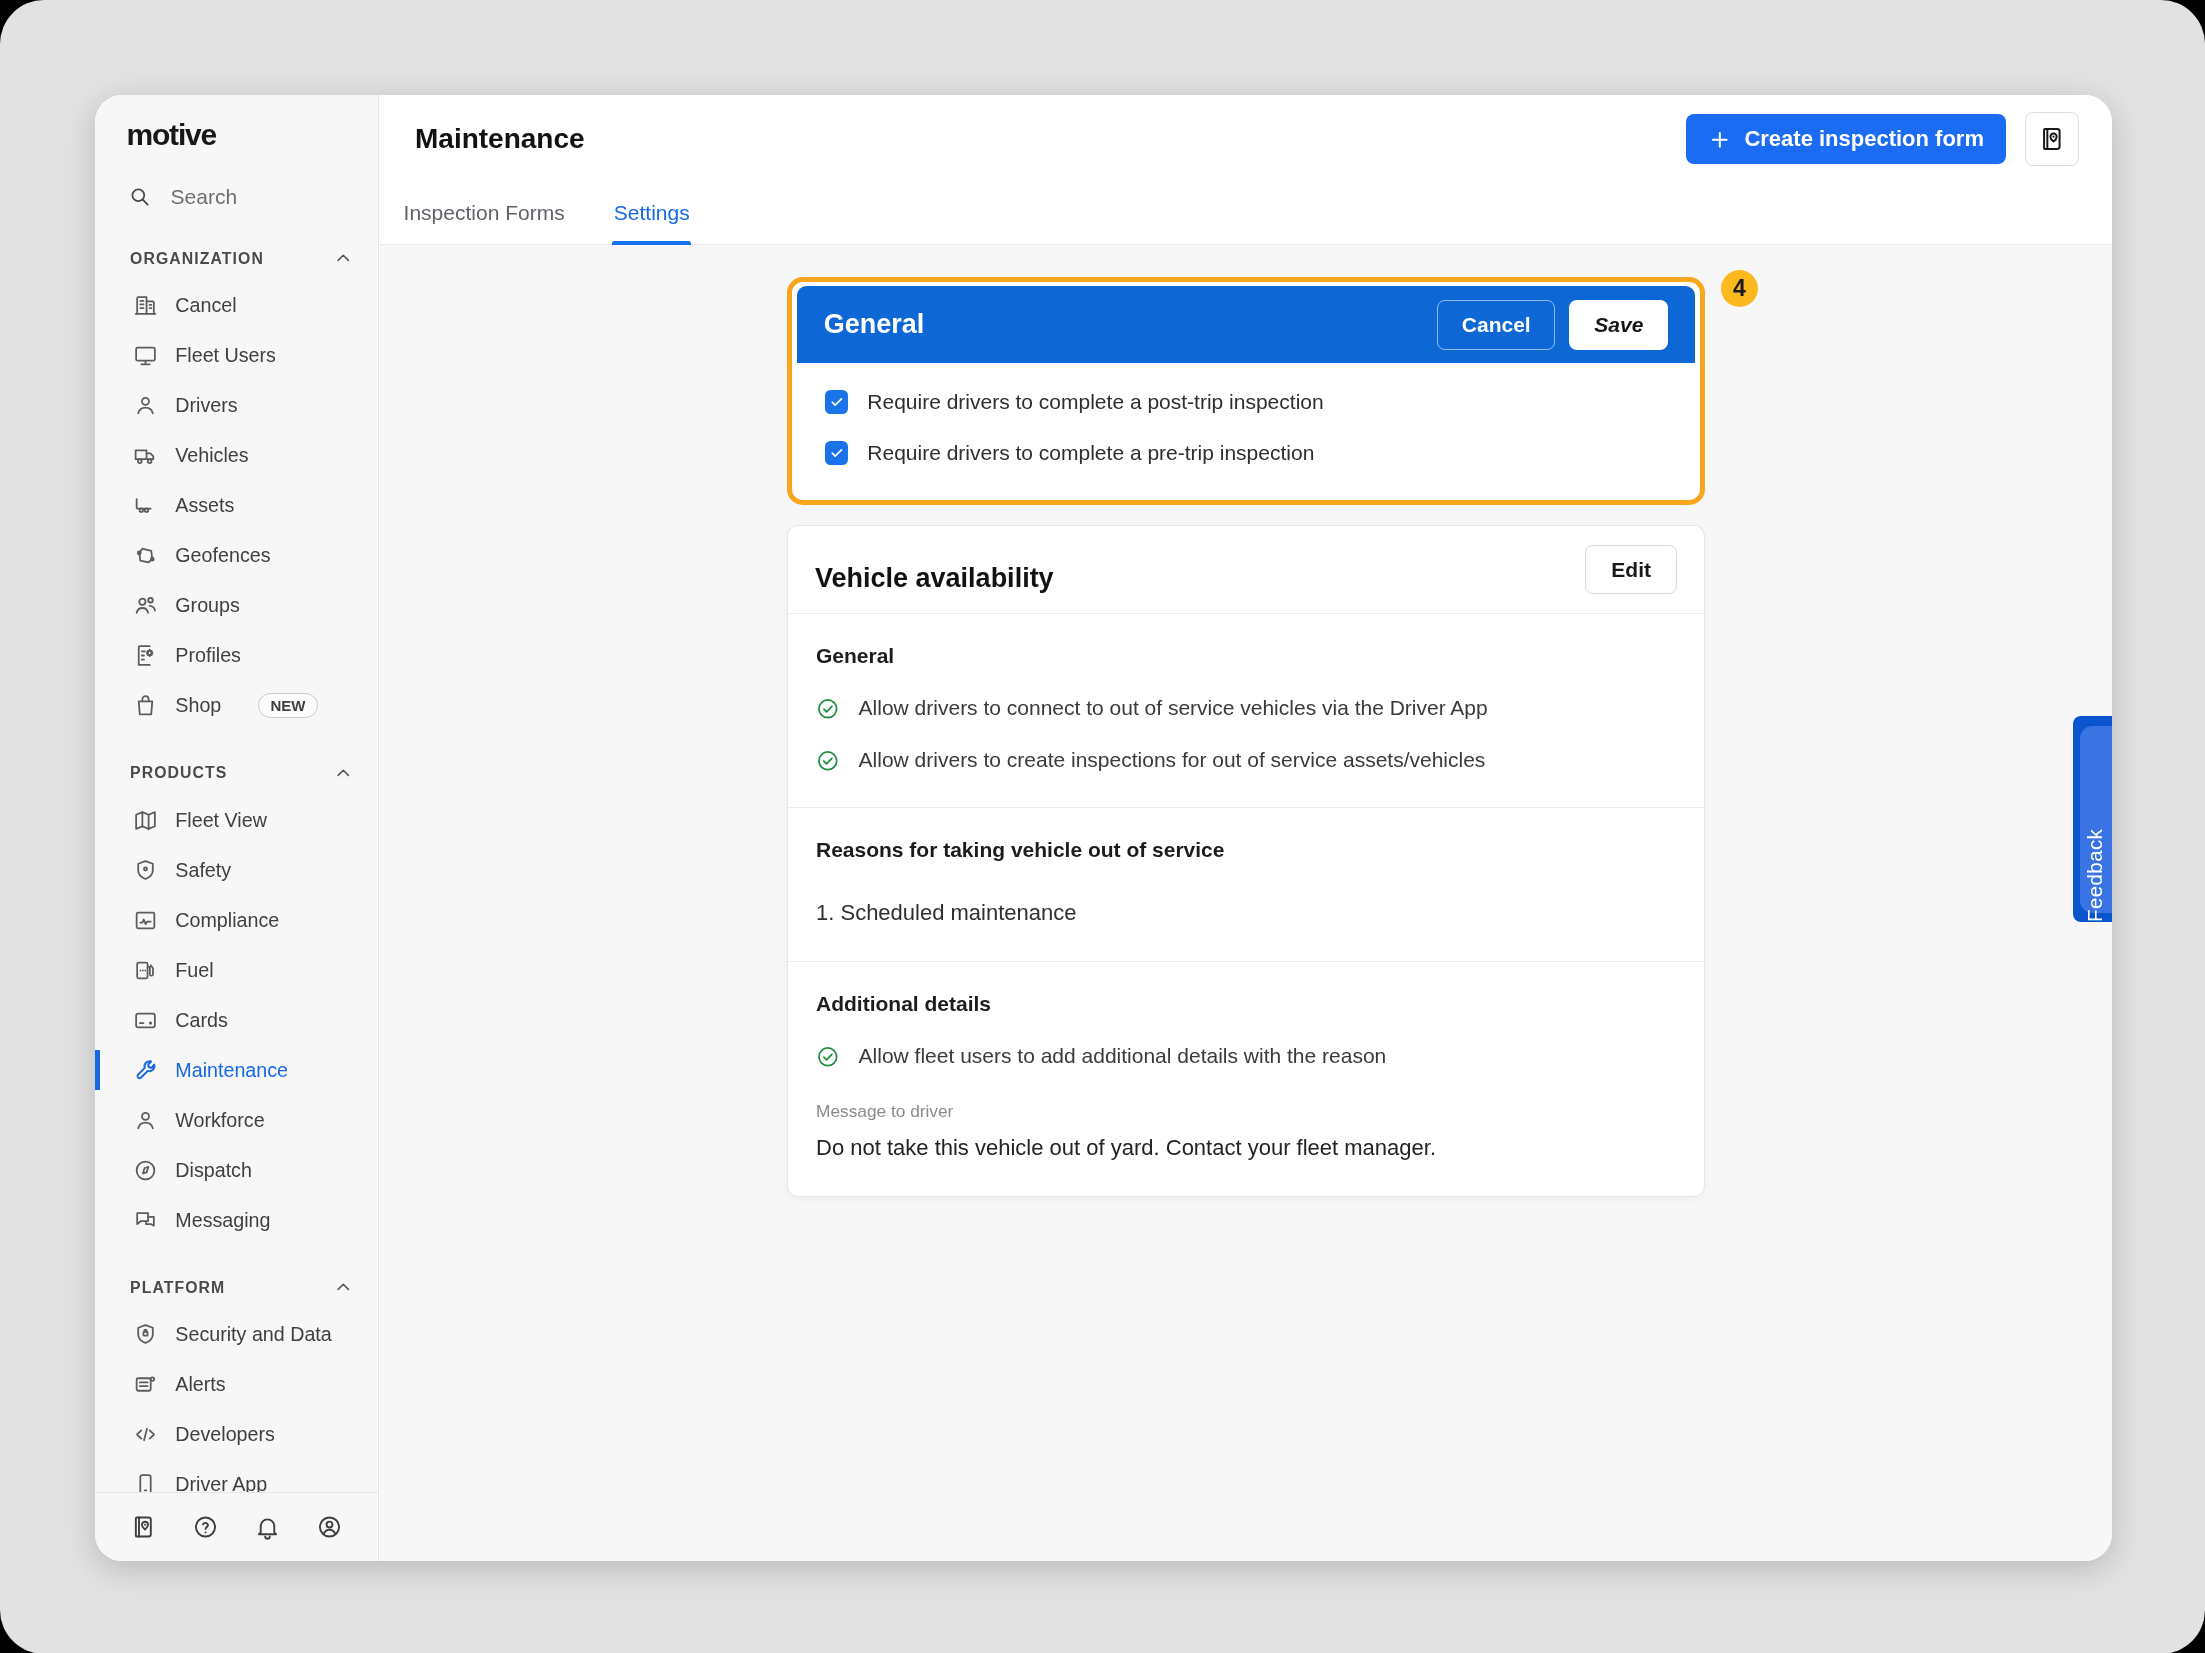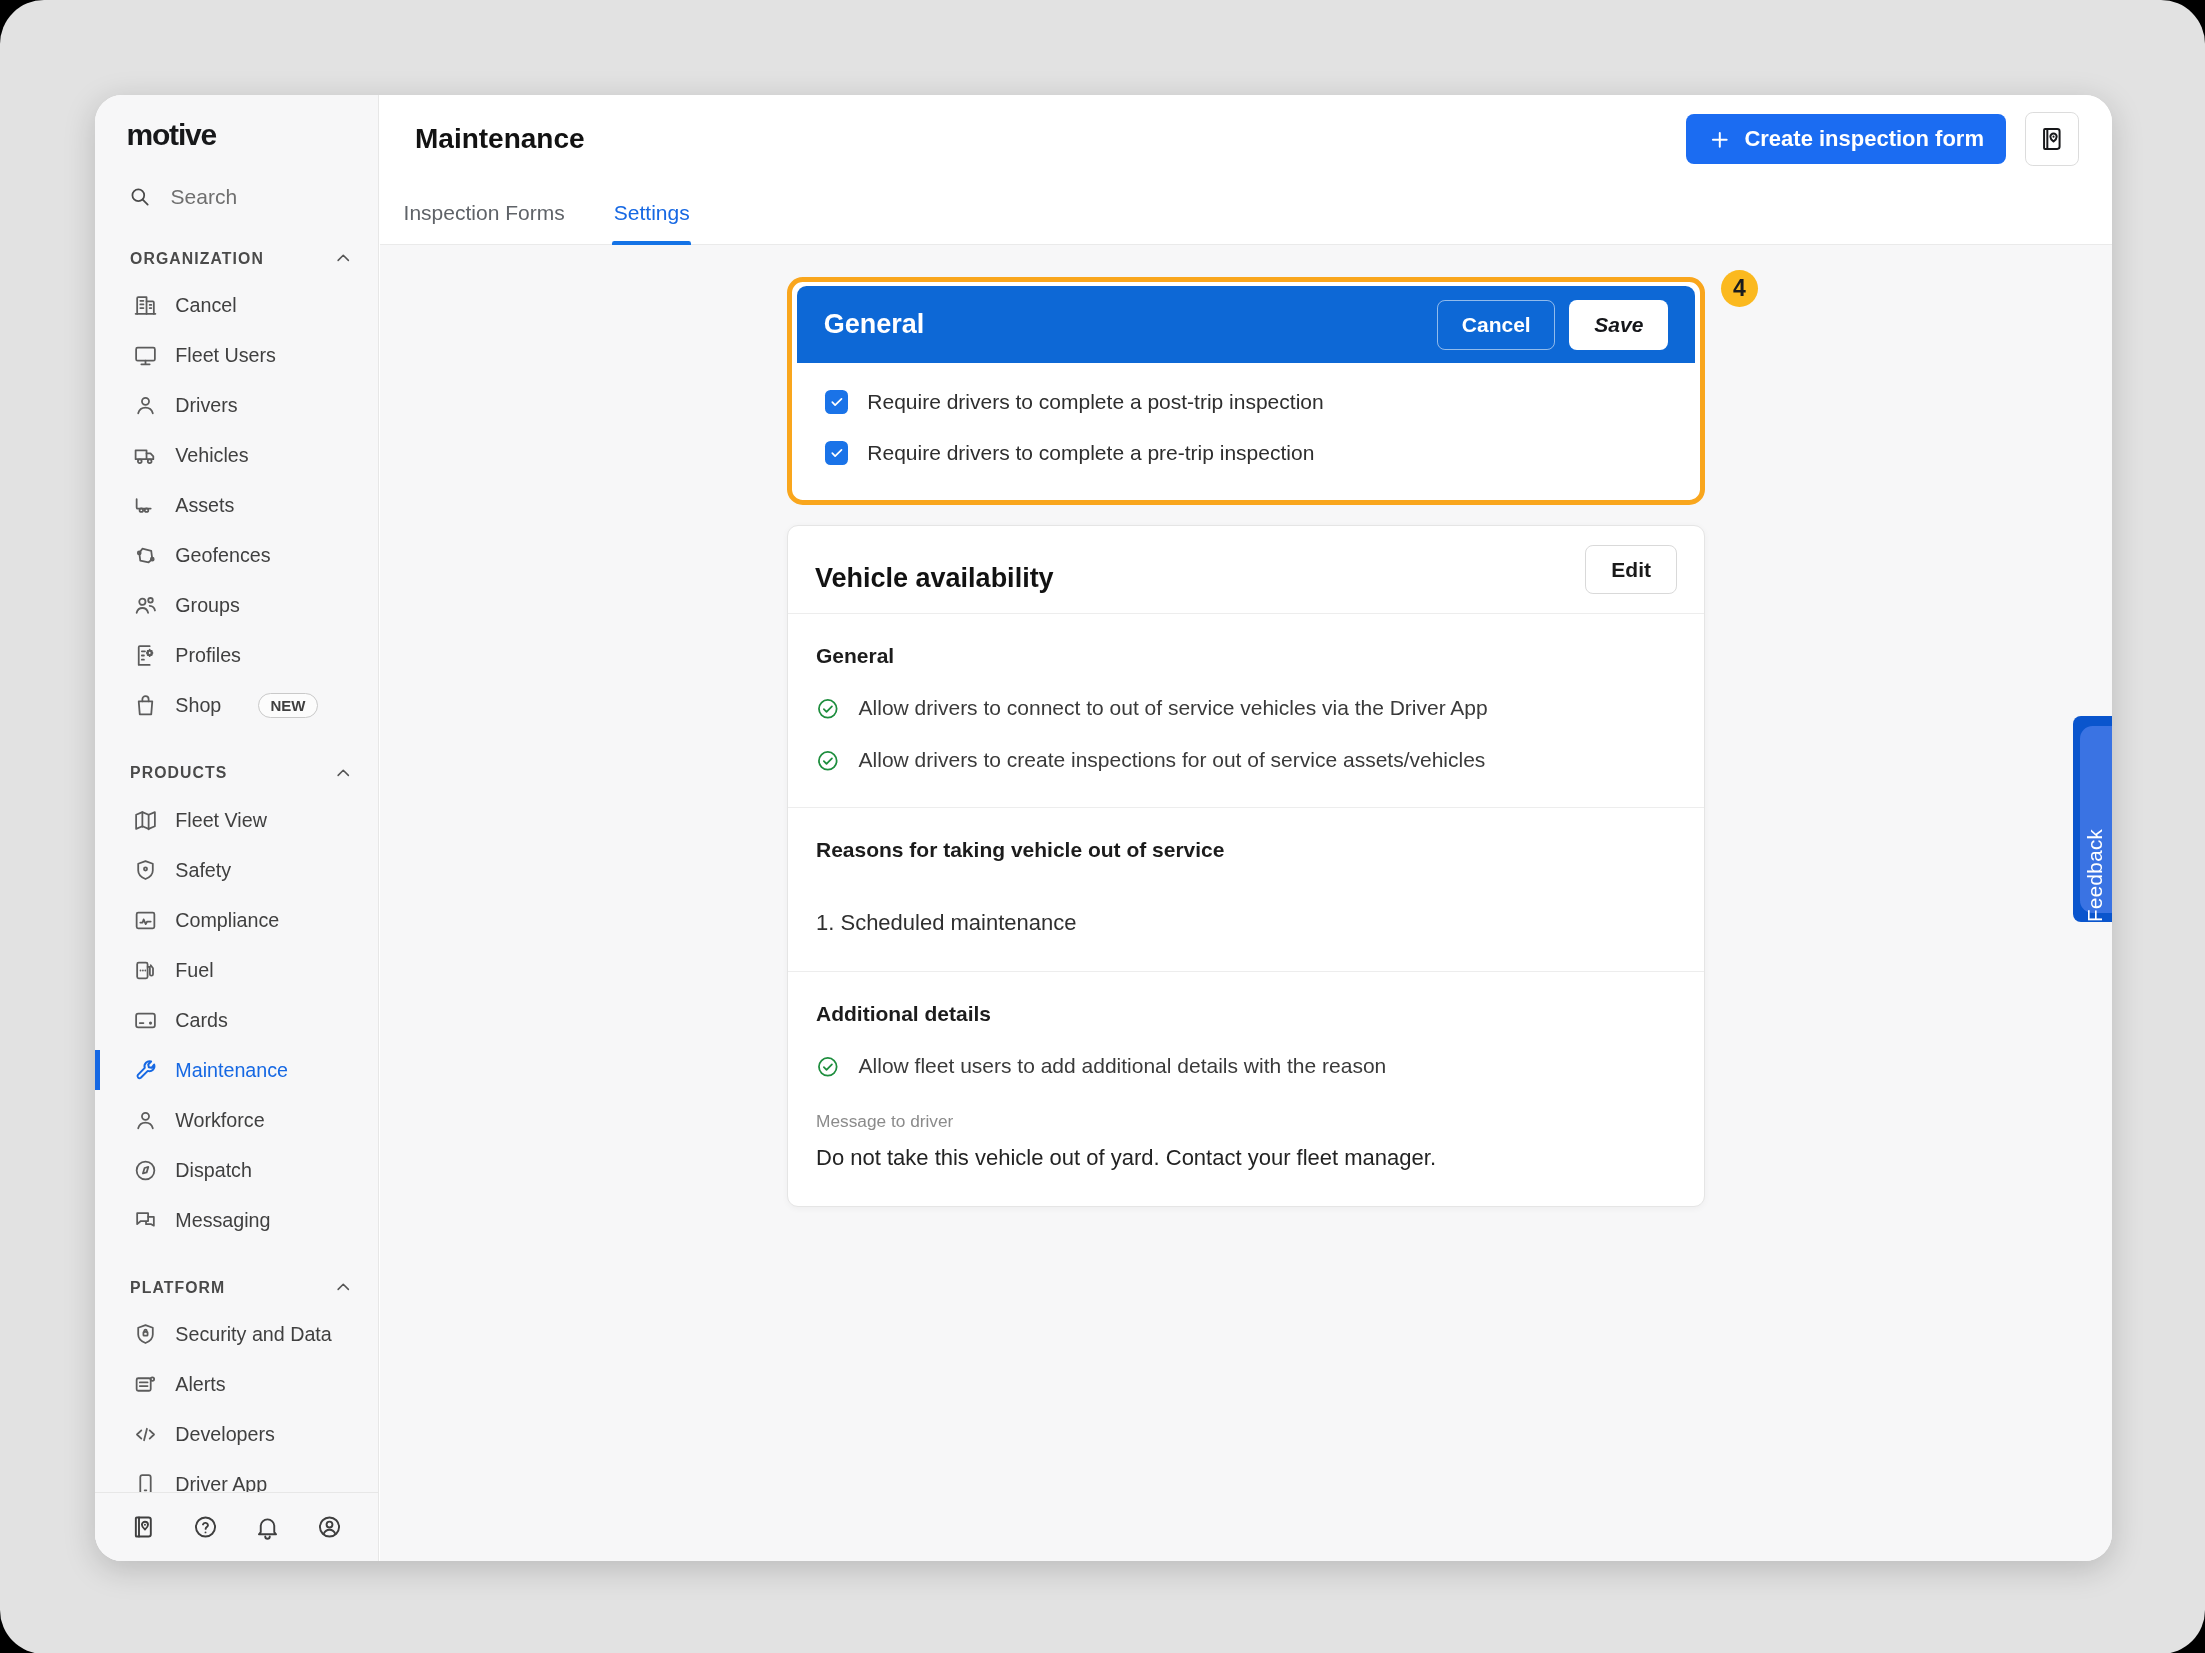--- a/index.html
+++ b/index.html
@@ -70,21 +70,21 @@
   .va-head { display:flex; align-items:flex-end; justify-content:space-between; padding:19px 27px; }
   .va-head .title { font-size:27px; font-weight:700; color:#121212; }
   .btn-edit { height:49px; padding:0 25px; background:#fff; border:1.6px solid #d9d9d9; border-radius:7.9px;
               color:#1a1a1a; font-size:21px; font-weight:600; cursor:pointer; }
   .va-div { border-top:1.6px solid #ededed; }
   .va-sec { padding:30px 28px 35px; }
   .sub-head { font-size:21px; font-weight:700; color:#1c1c1c; }
   .ok-row { display:flex; align-items:center; gap:19px; margin-top:28px; }
   .ok-row .ic { width:23.6px; height:23.6px; color:#1e8e3e; flex:0 0 23.6px; }
   .ok-row .lbl { font-size:21px; color:#3a3a3a; }
-  .reason-item { margin-top:48px; font-size:22px; color:#2f2f2f; }
+  .reason-item { margin-top:38px; font-size:22px; color:#2f2f2f; }
   .msg-label { margin-top:33px; font-size:17.3px; color:#8b8b8b; }
   .msg-text { margin-top:12.6px; font-size:22px; color:#232323; }
 
   
   .feedback { position:absolute; top:621px; right:0; width:39px; height:206px; background:#0a55cd;
               border-radius:7.9px 0 0 7.9px; overflow:hidden; cursor:pointer; }
   .feedback .inner { position:absolute; left:7px; top:9.5px; height:187px; width:55px; background:#3a73e3; border-radius:12.6px; }
   .feedback .txt { position:absolute; left:9.5px; top:0; height:206px; display:flex; align-items:center;
                    writing-mode:vertical-rl; transform:rotate(180deg); color:#fff; font-size:20.5px; letter-spacing:0.4px; }
 </style>

